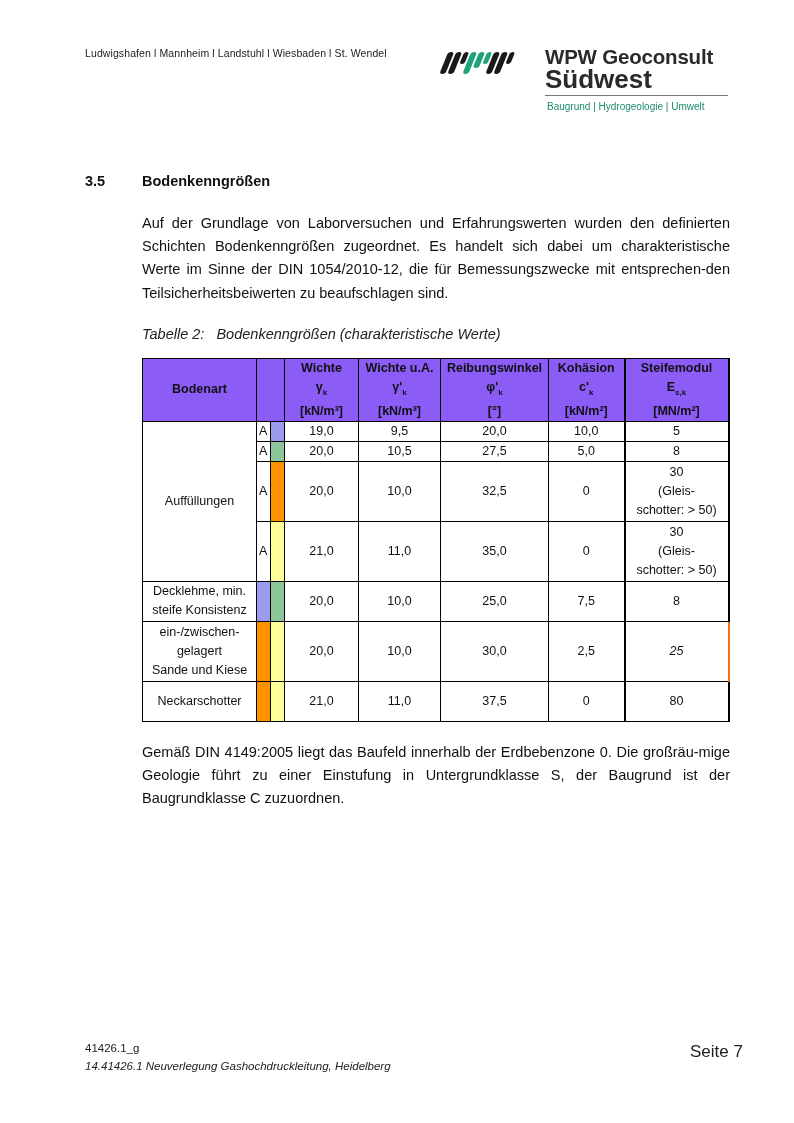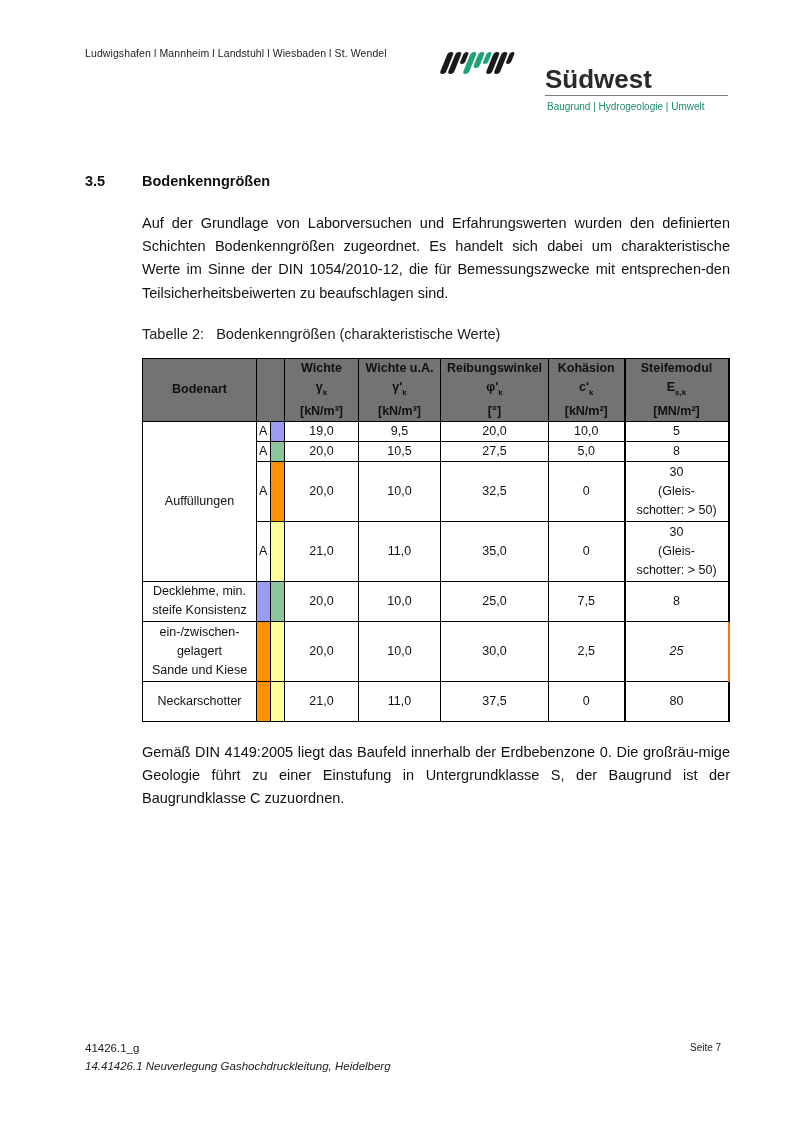--- a/index.html
+++ b/index.html
@@ -9,29 +9,29 @@
   .cities { left:85px; top:47px; font-size:10.5px; color:#222; letter-spacing:0.1px; }
   .logo { left:437px; top:46px; width:295px; height:75px; }
   .logo-bars { position:absolute; left:0; top:4px; width:90px; height:26px; }
   .logo-name { position:absolute; left:108px; top:0; font-size:20.5px; font-weight:bold; color:#2a2a2a; line-height:22px; white-space:nowrap; letter-spacing:-0.2px;}
   .logo-name2 { position:absolute; left:108px; top:22px; font-size:26px; font-weight:bold; color:#2a2a2a; line-height:22px; }
   .logo-line { position:absolute; left:108px; top:49px; width:183px; height:1px; background:#7a7a7a; }
   .logo-tag { position:absolute; left:110px; top:55px; font-size:10px; color:#1e8a6e; white-space:nowrap; }
   .sec-num { left:85px; top:173px; font-size:14.5px; font-weight:bold; }
   .sec-title { left:142px; top:173px; font-size:14.5px; font-weight:bold; }
   .para { left:142px; width:588px; font-size:14.5px; line-height:23.2px; text-align:justify; color:#111; }
-  .caption { left:142px; top:326px; font-size:14.5px; color:#222; white-space:pre; }
+  .caption { left:142px; top:326px; font-size:14.5px; font-style:italic; color:#222; white-space:pre; }
   table.soil { position:absolute; left:142px; top:358px; border-collapse:collapse; font-size:12.5px; }
   table.soil td, table.soil th { border:1px solid #000; padding:0; text-align:center; vertical-align:middle; line-height:19px; }
-  table.soil th { background:#737373; font-weight:bold; font-size:12.5px; }
+  table.soil th { background:#8b5cf6; font-weight:bold; font-size:12.5px; }
   table.soil .thick-l { border-left:2px solid #000; }
   table.soil .sw { padding:0; }
   table.soil .lab-a { text-align:left; padding-left:2px; font-size:12.5px; }
   .footer-l1 { left:85px; top:1042px; font-size:11.5px; color:#222; }
-  .footer-r1 { left:690px; top:1042px; font-size:10px; color:#222; }
+  .footer-r1 { left:690px; top:1042px; font-size:17px; color:#222; }
   .footer-l2 { left:85px; top:1060px; font-size:11.5px; color:#222;font-style:italic; }
   sub { font-size:8px; }
 </style>
 </head>
 <body>
 
 <div class="abs cities">Ludwigshafen l Mannheim l Landstuhl l Wiesbaden l St. Wendel</div>
 
 <div class="abs logo">
   <svg class="logo-bars" viewBox="0 0 90 26" width="90" height="26">
@@ -40,20 +40,21 @@
       <rect x="20" y="2" width="6" height="22" rx="3" fill="#1a1a1a"></rect>
       <rect x="28" y="2" width="5" height="12" rx="2.5" fill="#1a1a1a"></rect>
       <rect x="35" y="2" width="6" height="22" rx="3" fill="#1fa37a"></rect>
       <rect x="43" y="2" width="6" height="16" rx="3" fill="#1fa37a"></rect>
       <rect x="51" y="2" width="5" height="12" rx="2.5" fill="#1fa37a"></rect>
       <rect x="58" y="2" width="6" height="22" rx="3" fill="#1a1a1a"></rect>
       <rect x="66" y="2" width="6" height="22" rx="3" fill="#1a1a1a"></rect>
       <rect x="74" y="2" width="5" height="12" rx="2.5" fill="#1a1a1a"></rect>
     </g>
   </svg>
+  <div class="logo-name">WPW Geoconsult</div>
   <div class="logo-name2">Südwest</div>
   <div class="logo-line"></div>
   <div class="logo-tag">Baugrund | Hydrogeologie | Umwelt</div>
 </div>
 
 <div class="abs sec-num">3.5</div>
 <div class="abs sec-title">Bodenkenngrößen</div>
 
 <div class="abs para" style="top:212px;">Auf der Grundlage von Laborversuchen und Erfahrungswerten wurden den definierten Schichten Bodenkenngrößen zugeordnet. Es handelt sich dabei um charakteristische Werte im Sinne der DIN 1054/2010-12, die für Bemessungszwecke mit entsprechen-den Teilsicherheitsbeiwerten zu beaufschlagen sind.</div>
 

